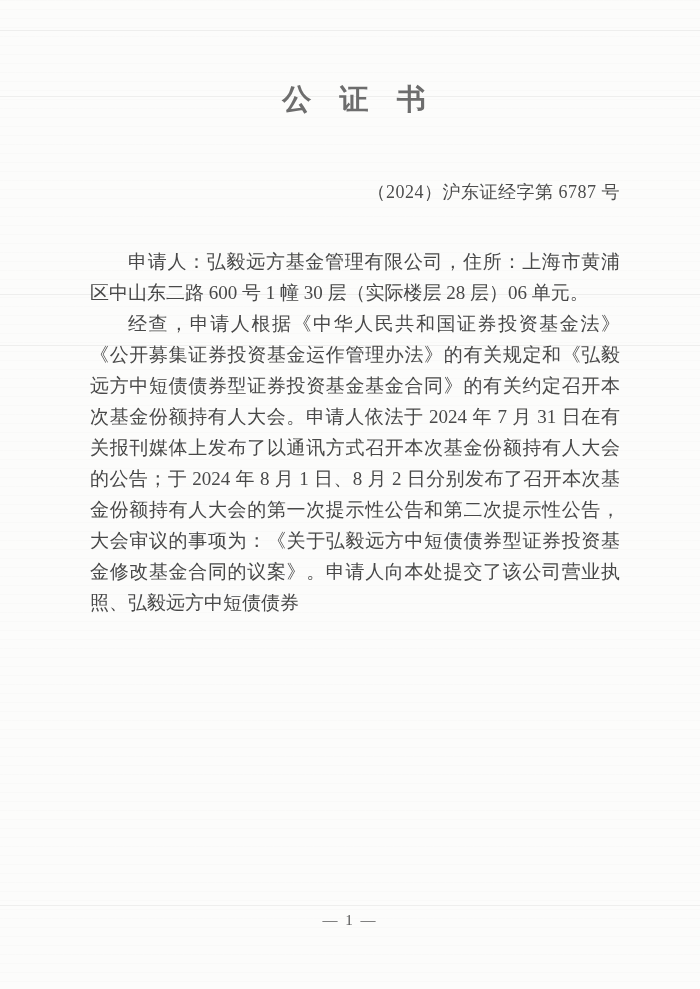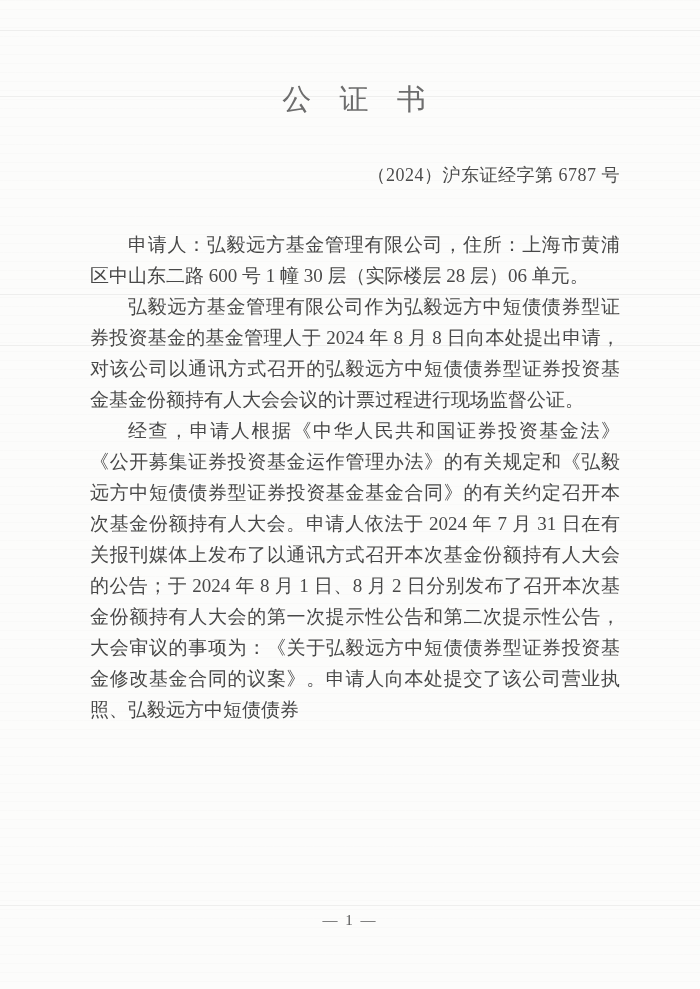--- a/index.html
+++ b/index.html
@@ -36,24 +36,24 @@
     top: 0;
     width: 530px;
   }
   .doc-title {
     margin-top: 80px;
     text-align: center;
     font-size: 29px;
     color: #6d6d6d;
     letter-spacing: 2px;
     word-spacing: 17px;
-    font-weight: 400;
+    font-weight: 700;
   }
   .doc-number {
-    margin-top: 43px;
+    margin-top: 60px;
     text-align: right;
     font-size: 18px;
     color: #4c4c4c;
     letter-spacing: 0.5px;
   }
   .doc-body {
     margin-top: 42px;
     font-size: 19px;
     line-height: 31px;
     color: #484848;
@@ -88,19 +88,18 @@
 <div class="scan-line" style="top:905px"></div>
 
 <div class="content">
 
   <div class="doc-title">公 证 书</div>
 
   <div class="doc-number">（2024）沪东证经字第 6787 号</div>
 
   <div class="doc-body">
     <p>申请人：弘毅远方基金管理有限公司，住所：上海市黄浦区中山东二路 600 号 1 幢 30 层（实际楼层 28 层）06 单元。</p>
-    <p>弘毅远方基金管理有限公司作为弘毅远方中短债债券型证券投资基金的基金管理人于 2024 年 8 月 8 日向本处提出申请，对该公司以通讯方式召开的弘毅远方中短债债券型证券投资基金基金份额持有人大会会议的计票过程进行现场监督公证。</p>
     <p>经查，申请人根据《中华人民共和国证券投资基金法》《公开募集证券投资基金运作管理办法》的有关规定和《弘毅远方中短债债券型证券投资基金基金合同》的有关约定召开本次基金份额持有人大会。申请人依法于 2024 年 7 月 31 日在有关报刊媒体上发布了以通讯方式召开本次基金份额持有人大会的公告；于 2024 年 8 月 1 日、8 月 2 日分别发布了召开本次基金份额持有人大会的第一次提示性公告和第二次提示性公告，大会审议的事项为：《关于弘毅远方中短债债券型证券投资基金修改基金合同的议案》。申请人向本处提交了该公司营业执照、弘毅远方中短债债券</p>
   </div>
 
 </div>
 
 <div class="page-footer">— 1 —</div>
 
 </body></html>

